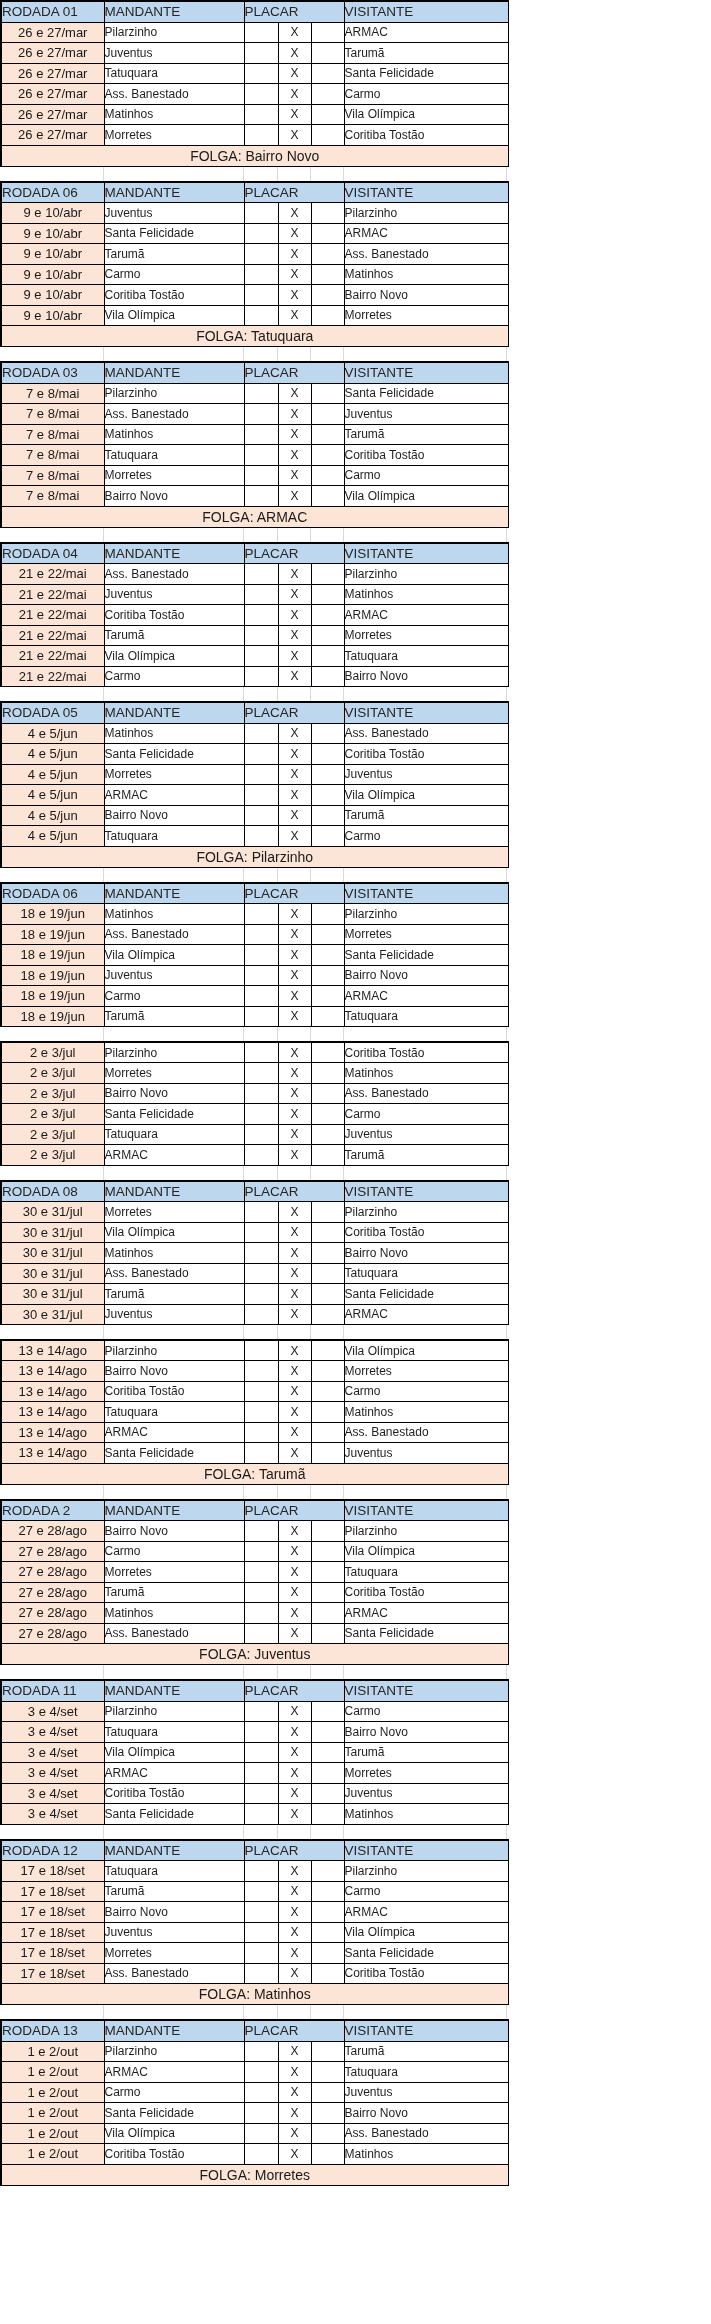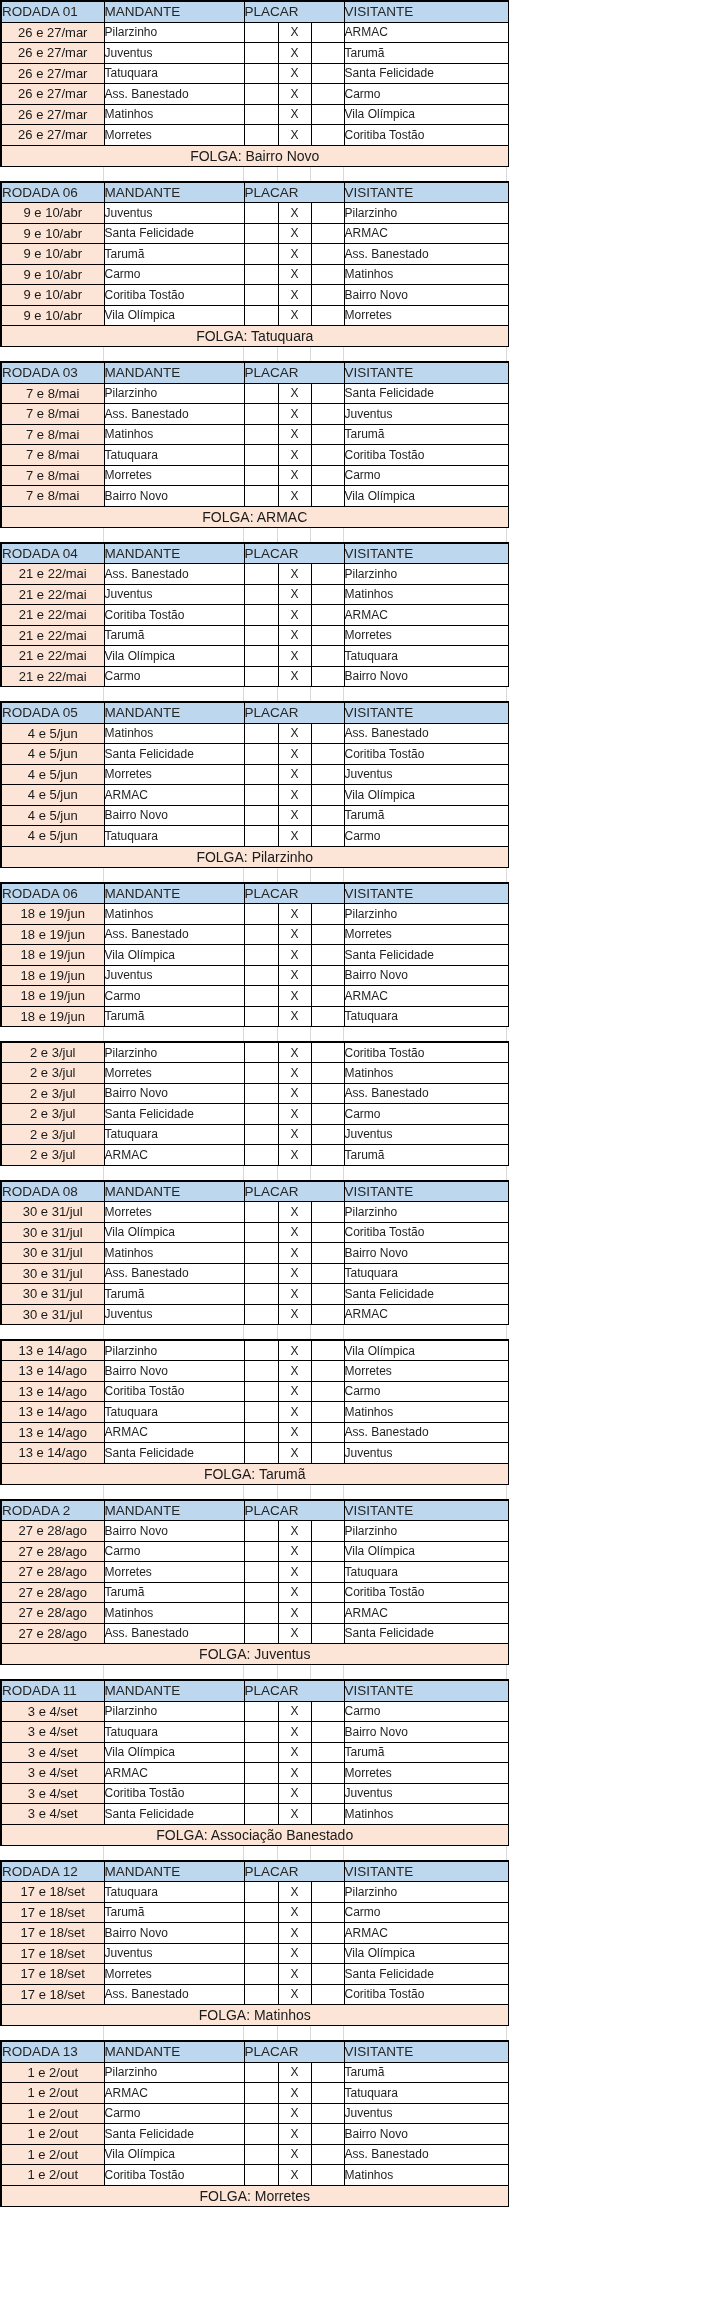--- a/index.html
+++ b/index.html
@@ -820,23 +820,20 @@
         <td class="team thickl">Juventus</td>
       </tr>
         <tr class="match">
         <td class="date">3 e 4/set</td>
         <td class="team thickl">Santa Felicidade</td>
         <td class="score thickl"></td>
         <td class="xcell">X</td>
         <td class="score"></td>
         <td class="team thickl">Matinhos</td>
       </tr>
-      <tr class="folga-tr">
-        <td class="folga" colspan="6">FOLGA: Associação Banestado</td>
-      </tr>
     </tbody>
   </table>
   <div class="gap"></div>
 
   <table class="block">
     <colgroup>
       <col style="width:103px">
         <col style="width:140px">
         <col style="width:34px">
       <col style="width:33px">

